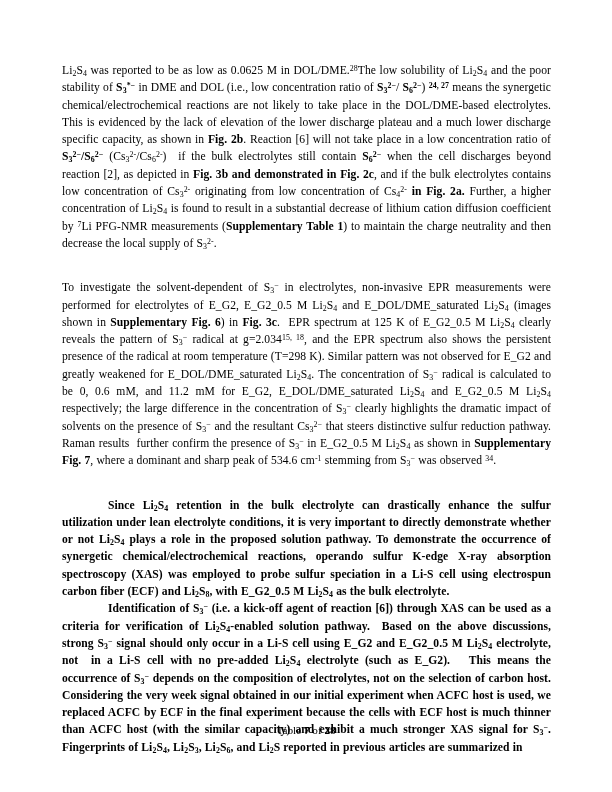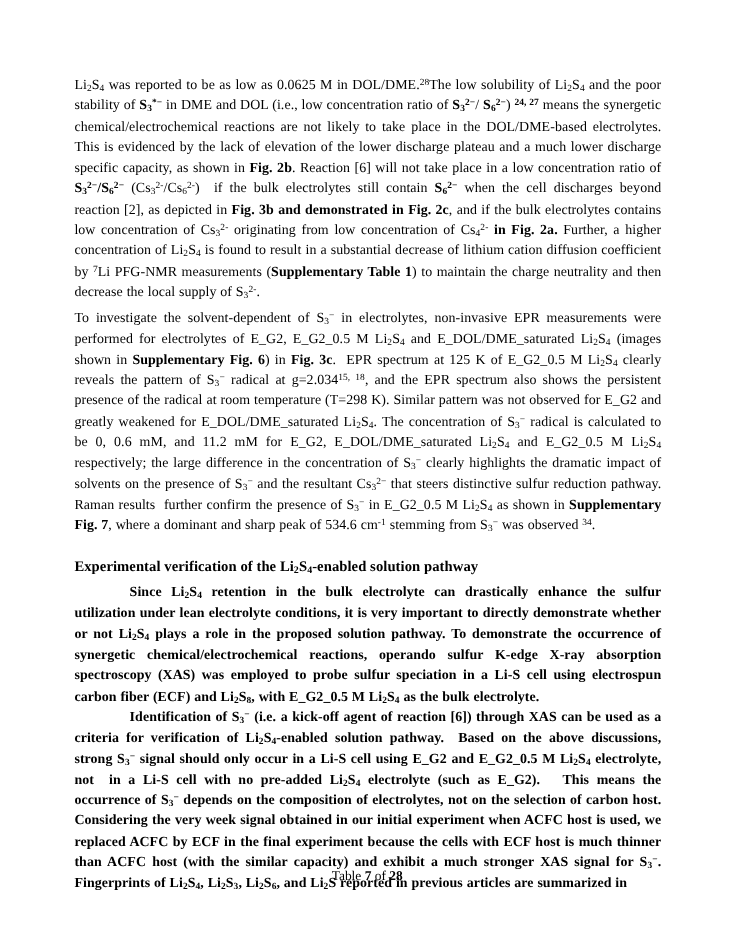--- a/index.html
+++ b/index.html
@@ -31,21 +31,21 @@
   p.para {
     margin: 0 0 0 0;
     font-size: 11.6px;
     line-height: 17.3px;
     text-align: justify;
     text-justify: inter-word;
     letter-spacing: 0.005em;
     word-spacing: 0.02em;
   }
   p.para.gap {
-    margin-top: 4px;
+    margin-top: 27px;
   }
   p.indent {
     text-indent: 46px;
     font-weight: bold;
   }
   h2.heading {
     font-size: 12.2px;
     line-height: 17.3px;
     font-weight: bold;
     margin: 17.3px 0 0 0;
@@ -78,21 +78,20 @@
 <body>
 
 <div class="page">
 
   <div class="content">
 
     <p class="para">Li<sub>2</sub>S<sub>4</sub> was reported to be as low as 0.0625 M in DOL/DME.<sup>28</sup>The low solubility of Li<sub>2</sub>S<sub>4</sub> and the poor stability of <b>S<sub>3</sub><sup>*−</sup></b> in DME and DOL (i.e., low concentration ratio of <b>S<sub>3</sub><sup>2−</sup></b>/ <b>S<sub>6</sub><sup>2−</sup></b>) <b><sup>24, 27</sup></b> means the synergetic chemical/electrochemical reactions are not likely to take place in the DOL/DME-based electrolytes. This is evidenced by the lack of elevation of the lower discharge plateau and a much lower discharge specific capacity, as shown in <b>Fig. 2b</b>. Reaction [6] will not take place in a low concentration ratio of <b>S<sub>3</sub><sup>2−</sup>/S<sub>6</sub><sup>2−</sup></b> (Cs<sub>3</sub><sup>2-</sup>/Cs<sub>6</sub><sup>2-</sup>)&nbsp; if the bulk electrolytes still contain <b>S<sub>6</sub><sup>2−</sup></b> when the cell discharges beyond reaction [2], as depicted in <b>Fig. 3b and demonstrated in Fig. 2c</b>, and if the bulk electrolytes contains low concentration of Cs<sub>3</sub><sup>2-</sup> originating from low concentration of Cs<sub>4</sub><sup>2-</sup> <b>in Fig. 2a.</b> Further, a higher concentration of Li<sub>2</sub>S<sub>4</sub> is found to result in a substantial decrease of lithium cation diffusion coefficient by <sup>7</sup>Li PFG-NMR measurements (<b>Supplementary Table 1</b>) to maintain the charge neutrality and then decrease the local supply of S<sub>3</sub><sup>2-</sup>.</p>
 
     <p class="para gap">To investigate the solvent-dependent of S<sub>3</sub><sup>−</sup> in electrolytes, non-invasive EPR measurements were performed for electrolytes of E_G2, E_G2_0.5 M Li<sub>2</sub>S<sub>4</sub> and E_DOL/DME_saturated Li<sub>2</sub>S<sub>4</sub> (images shown in <b>Supplementary Fig. 6</b>) in <b>Fig. 3c</b>.&nbsp; EPR spectrum at 125 K of E_G2_0.5 M Li<sub>2</sub>S<sub>4</sub> clearly reveals the pattern of S<sub>3</sub><sup>−</sup> radical at g=2.034<sup>15, 18</sup>, and the EPR spectrum also shows the persistent presence of the radical at room temperature (T=298 K). Similar pattern was not observed for E_G2 and greatly weakened for E_DOL/DME_saturated Li<sub>2</sub>S<sub>4</sub>. The concentration of S<sub>3</sub><sup>−</sup> radical is calculated to be 0, 0.6 mM, and 11.2 mM for E_G2, E_DOL/DME_saturated Li<sub>2</sub>S<sub>4</sub> and E_G2_0.5 M Li<sub>2</sub>S<sub>4</sub> respectively; the large difference in the concentration of S<sub>3</sub><sup>−</sup> clearly highlights the dramatic impact of solvents on the presence of S<sub>3</sub><sup>−</sup> and the resultant Cs<sub>3</sub><sup>2−</sup> that steers distinctive sulfur reduction pathway. Raman results&nbsp; further confirm the presence of S<sub>3</sub><sup>−</sup> in E_G2_0.5 M Li<sub>2</sub>S<sub>4</sub> as shown in <b>Supplementary Fig. 7</b>, where a dominant and sharp peak of 534.6 cm<sup>-1</sup> stemming from S<sub>3</sub><sup>−</sup> was observed <sup>34</sup>.</p>
 
-    <h2 class="heading">Experimental verification of the Li<sub>2</sub>S<sub>4</sub>-enabled solution pathway</h2>
 
     <p class="para indent gap">Since Li<sub>2</sub>S<sub>4</sub> retention in the bulk electrolyte can drastically enhance the sulfur utilization under lean electrolyte conditions, it is very important to directly demonstrate whether or not Li<sub>2</sub>S<sub>4</sub> plays a role in the proposed solution pathway. To demonstrate the occurrence of synergetic chemical/electrochemical reactions, operando sulfur K-edge X-ray absorption spectroscopy (XAS) was employed to probe sulfur speciation in a Li-S cell using electrospun carbon fiber (ECF) and Li<sub>2</sub>S<sub>8</sub>, with E_G2_0.5 M Li<sub>2</sub>S<sub>4</sub> as the bulk electrolyte.</p>
 
     <p class="para indent">Identification of S<sub>3</sub><sup>−</sup> (i.e. a kick-off agent of reaction [6]) through XAS can be used as a criteria for verification of Li<sub>2</sub>S<sub>4</sub>-enabled solution pathway.&nbsp; Based on the above discussions, strong S<sub>3</sub><sup>−</sup> signal should only occur in a Li-S cell using E_G2 and E_G2_0.5 M Li<sub>2</sub>S<sub>4</sub> electrolyte, not&nbsp; in a Li-S cell with no pre-added Li<sub>2</sub>S<sub>4</sub> electrolyte (such as E_G2).&nbsp;&nbsp; This means the occurrence of S<sub>3</sub><sup>−</sup> depends on the composition of electrolytes, not on the selection of carbon host. Considering the very week signal obtained in our initial experiment when ACFC host is used, we replaced ACFC by ECF in the final experiment because the cells with ECF host is much thinner than ACFC host (with the similar capacity) and exhibit a much stronger XAS signal for S<sub>3</sub><sup>−</sup>. Fingerprints of Li<sub>2</sub>S<sub>4</sub>, Li<sub>2</sub>S<sub>3</sub>, Li<sub>2</sub>S<sub>6</sub>, and Li<sub>2</sub>S reported in previous articles are summarized in</p>
 
   </div>
 
   <div class="footer"><span>Table </span><b>7</b><span> of </span><b>28</b></div>
 
 </div>

